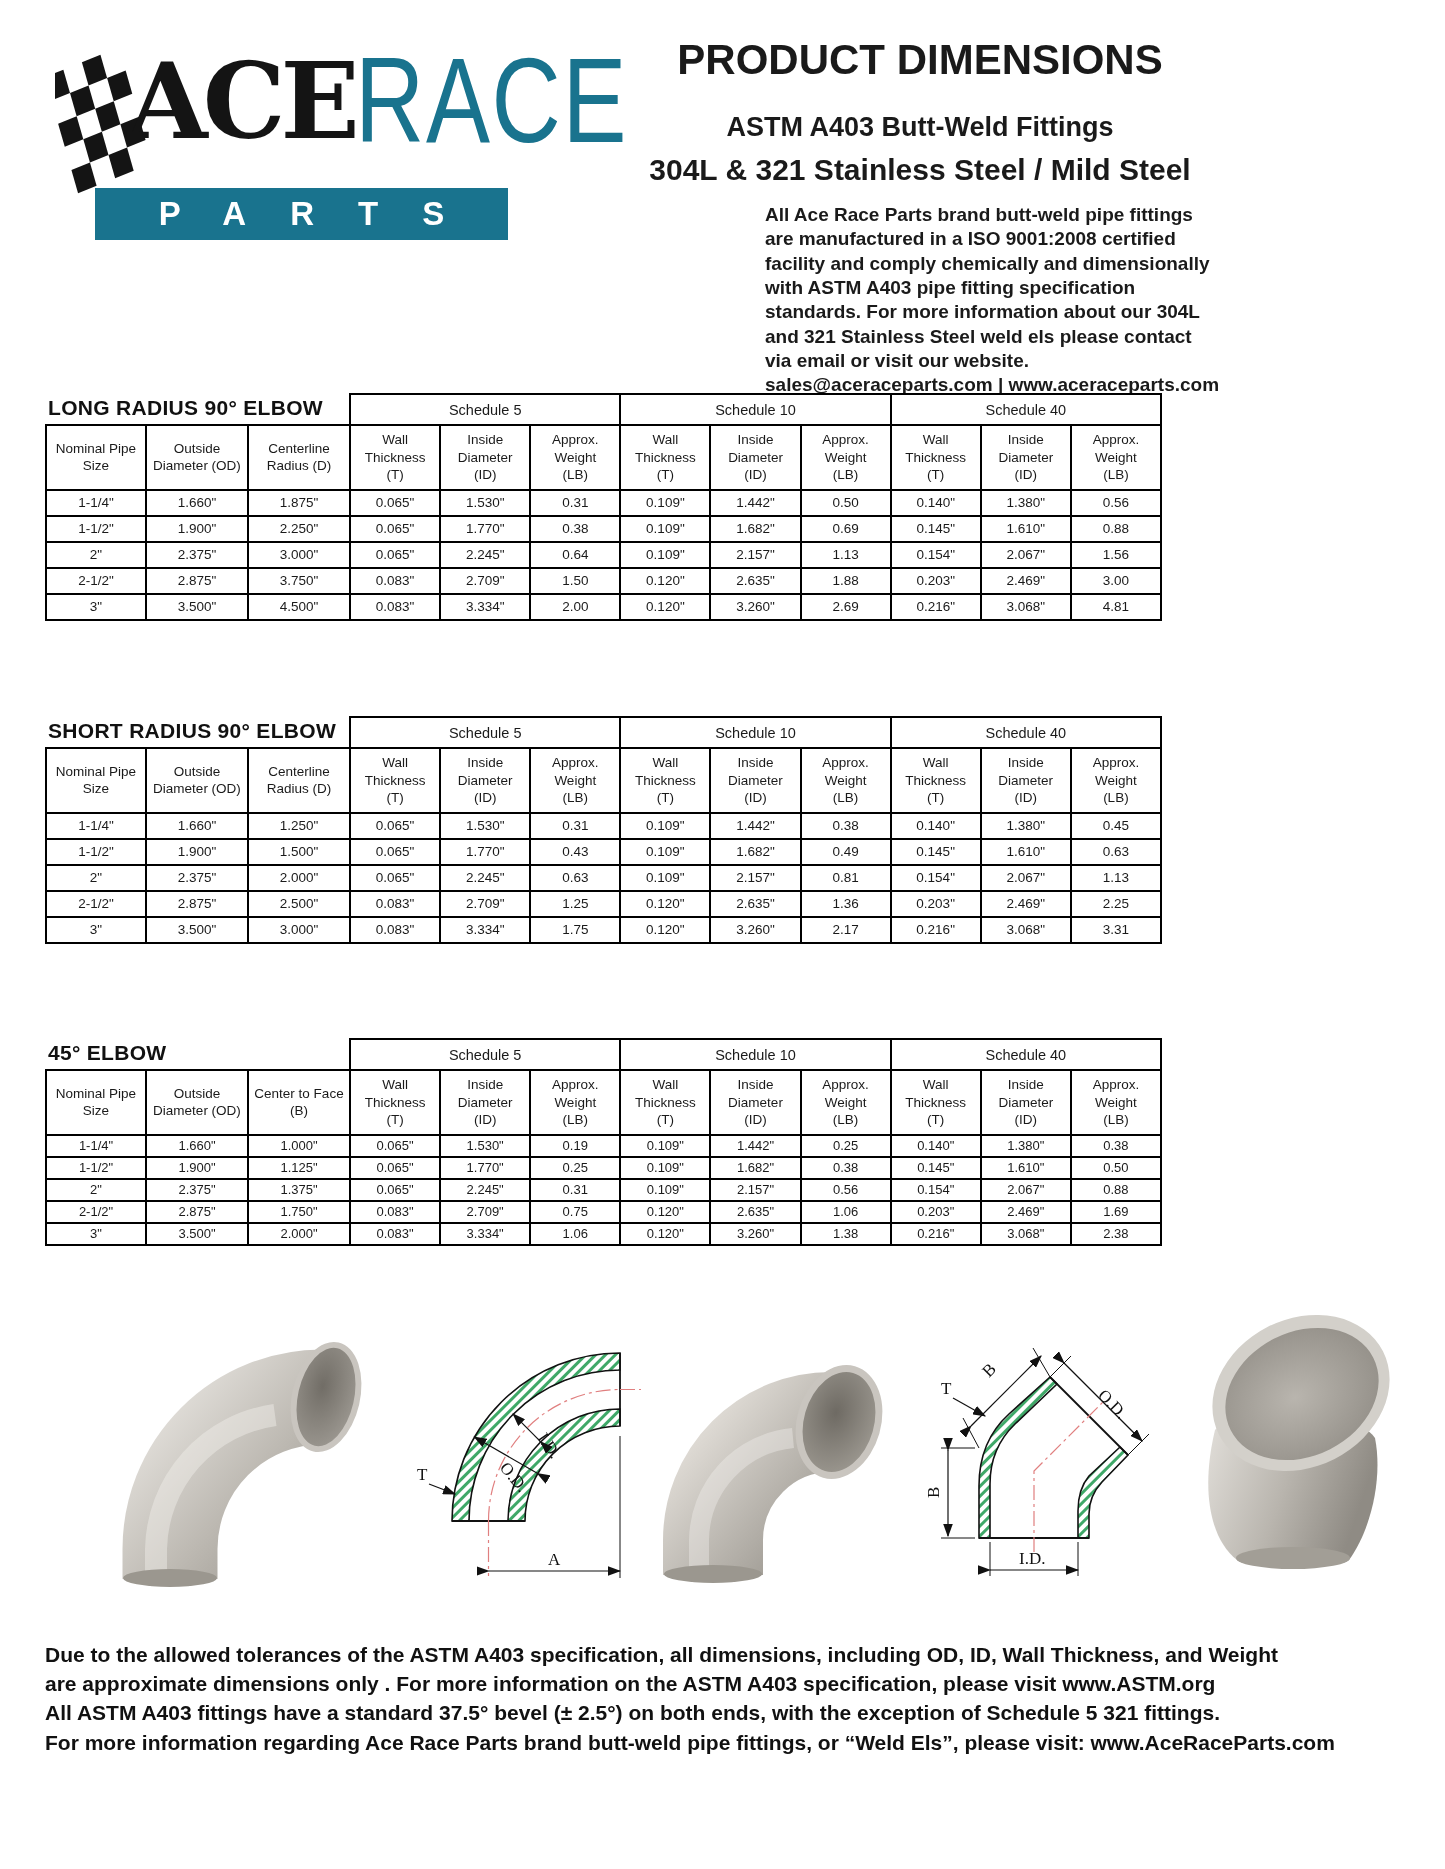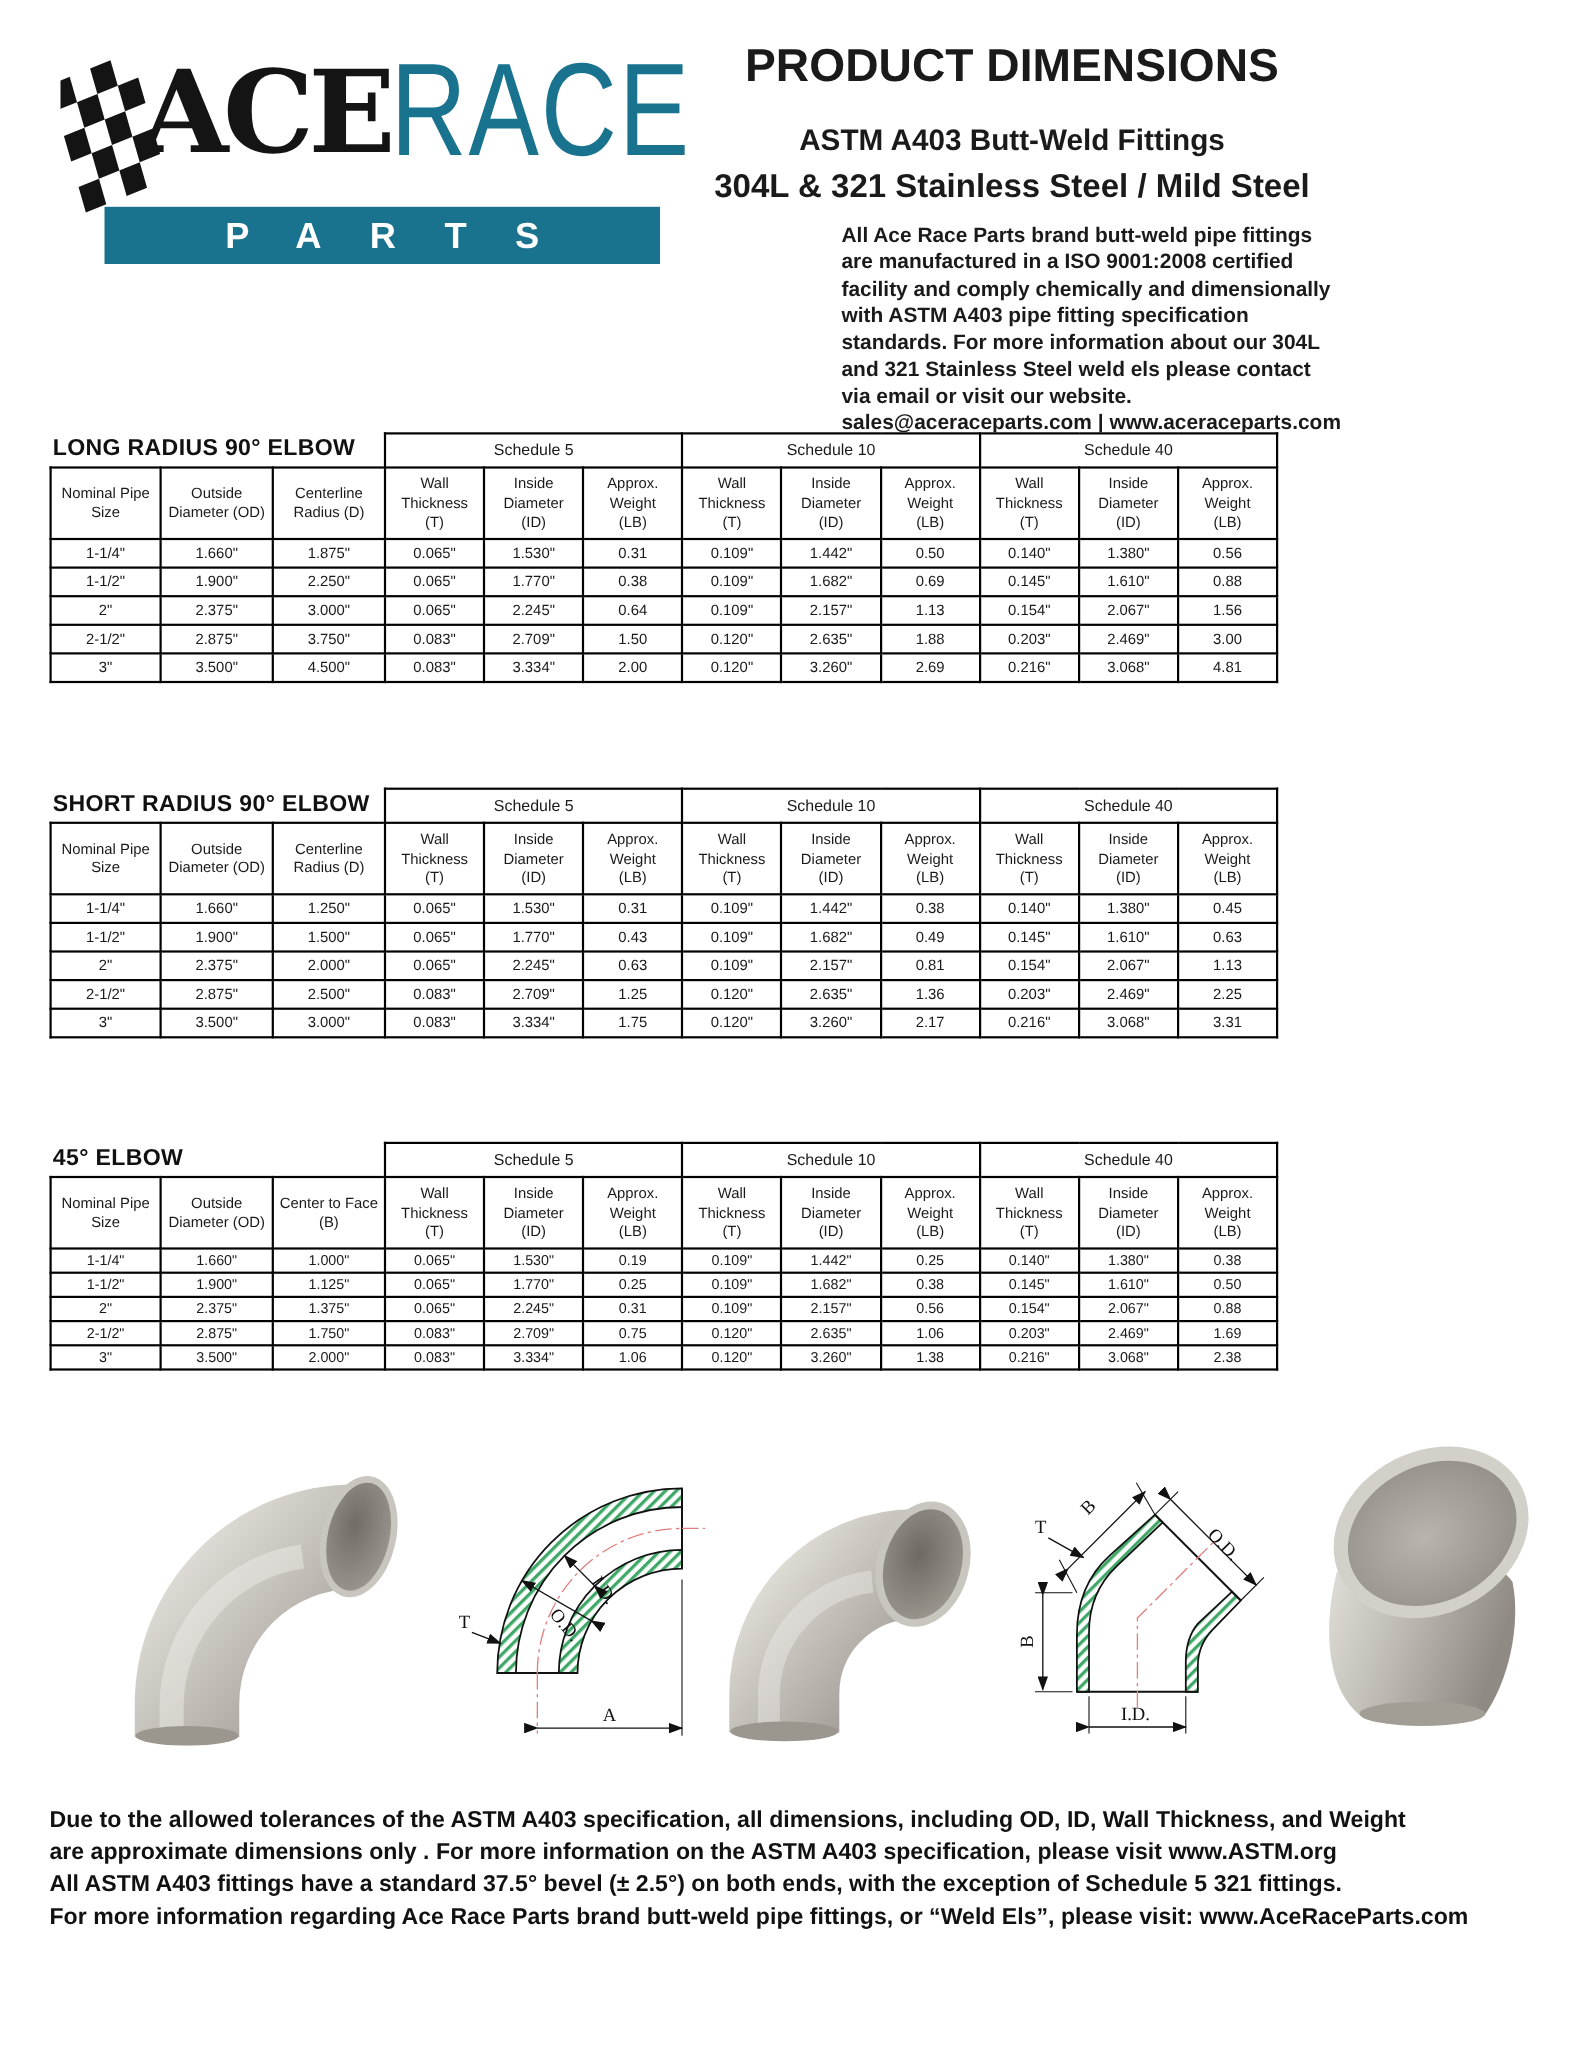--- a/index.html
+++ b/index.html
@@ -24,21 +24,21 @@
   }
   .logo-race {
     position:absolute; left:300px; top:-2px;
     font-family:"Liberation Sans", sans-serif;
     font-weight:400; font-size:120px; line-height:1;
     color:#19738e; transform:scaleX(.80); transform-origin:left top;
     letter-spacing:2px;
   }
   .logo-banner {
     position:absolute; left:40px; top:146px;
-    width:505px; height:52px; background:#19738e;
+    width:413px; height:52px; background:#19738e;
     color:#ffffff; font-size:33px; font-weight:bold;
     display:flex; align-items:center; justify-content:center;
     letter-spacing:44px; padding-left:44px;
   }
 
   
   .title-block { position:absolute; left:620px; top:36px; width:600px; text-align:center; }
   .title-block h1 { font-size:42px; font-weight:bold; letter-spacing:0; }
   .subtitle1 { font-size:27px; font-weight:bold; margin-top:28px; }
   .subtitle2 { font-size:30px; font-weight:bold; margin-top:10px; }

